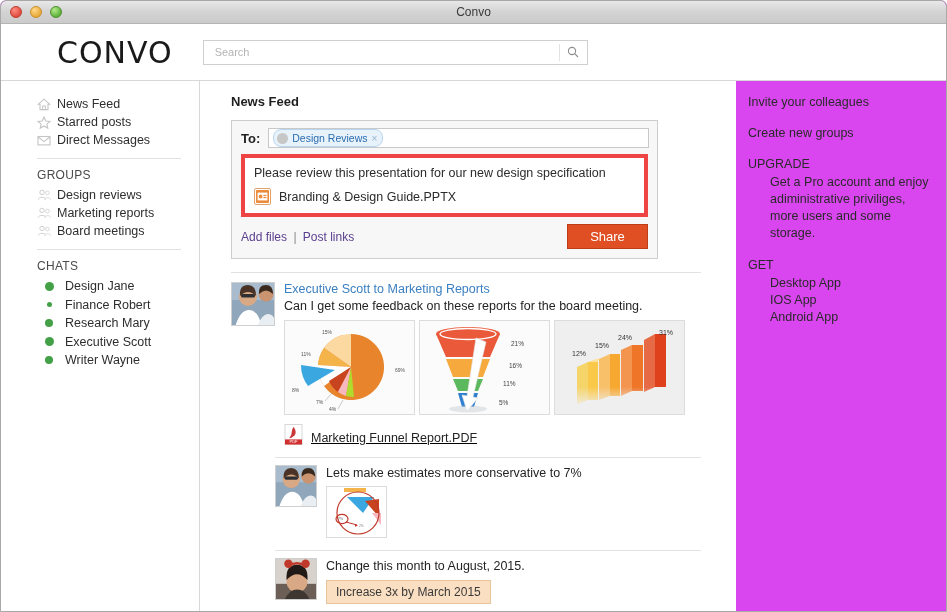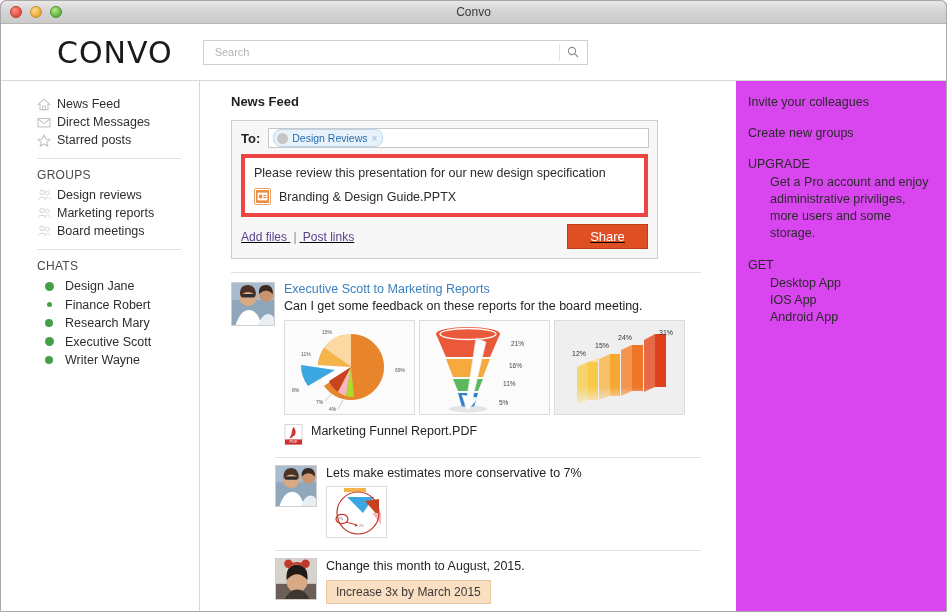--- a/index.html
+++ b/index.html
@@ -162,21 +162,20 @@
     border: 4px solid #ef4444;
     box-sizing: border-box;
     padding: 7px 9px 8px 9px;
   }
   .msg-text { font-size: 12.5px; color: #2b2b2b; line-height: 16px; }
   .attach-row { display: flex; align-items: center; margin-top: 7px; }
   .file-name { font-size: 12.5px; color: #2b2b2b; margin-left: 8px; }
   .composer-foot {
     display: flex; align-items: center; justify-content: space-between;
     padding: 7px 9px 9px 9px;
-    text-decoration: underline;
   }
   .links { font-size: 12px; color: #5a3e8e; }
   .links a { color: #5a3e8e; text-decoration: none; cursor: pointer; }
   .sep-pipe { color: #8a8a8a; margin: 0 3px; }
   .share-btn {
     background: #e04e23;
     color: #fff;
     border: 1px solid #bd3d16;
     font-size: 13px;
     padding: 4px 0;
@@ -209,21 +208,21 @@
   .charts-row { display: flex; gap: 4px; margin-top: 6px; }
   .chart-card {
     width: 131px; height: 95px;
     border: 1px solid #dcdcdc;
     background: #fbfbfb;
     position: relative;
     box-sizing: border-box;
     overflow: hidden;
     cursor: pointer;
   }
-  .pdf-row { display: flex; align-items: flex-start; margin-top: 9px; }
+  .pdf-row { display: flex; align-items: flex-end; margin-top: 9px; text-decoration: underline; }
   .pdf-name { font-size: 12.5px; color: #242424; margin-left: 8px; }
   
   .comment {
     margin-left: 75px;
     width: 426px;
     border-top: 1px solid #e2e2e2;
     padding-top: 7px;
     margin-top: 12px;
     display: flex;
   }
@@ -309,35 +308,35 @@
           <svg width="14" height="13" viewBox="0 0 14 13">
             <path d="M7 1.2 L12.6 6.2 L11 6.2 L11 11.6 L3 11.6 L3 6.2 L1.4 6.2 Z" fill="none" stroke="#c4c4c4" stroke-width="1.1"></path>
             <rect x="5.6" y="8" width="2.8" height="3.6" fill="none" stroke="#c4c4c4" stroke-width="1"></rect>
           </svg>
         </span>
         <span>News Feed</span>
       </div>
 
       <div class="nav-item">
         <span class="ic">
+          <svg width="14" height="13" viewBox="0 0 14 13">
+            <path d="M7 1 L8.8 5 L13 5.4 L9.8 8.2 L10.8 12.2 L7 10 L3.2 12.2 L4.2 8.2 L1 5.4 L5.2 5 Z" fill="none" stroke="#c4c4c4" stroke-width="1.1"></path>
+          </svg>
+        </span>
+        <span>Starred posts</span>
+      </div>
+
+      <div class="nav-item">
+        <span class="ic">
           <svg width="14" height="11" viewBox="0 0 14 11">
             <rect x="1" y="1.5" width="12" height="8.4" fill="none" stroke="#c4c4c4" stroke-width="1.1"></rect>
             <path d="M1 1.8 L7 6.6 L13 1.8" fill="none" stroke="#c4c4c4" stroke-width="1.1"></path>
           </svg>
         </span>
         <span>Direct Messages</span>
-      </div>
-
-      <div class="nav-item">
-        <span class="ic">
-          <svg width="14" height="13" viewBox="0 0 14 13">
-            <path d="M7 1 L8.8 5 L13 5.4 L9.8 8.2 L10.8 12.2 L7 10 L3.2 12.2 L4.2 8.2 L1 5.4 L5.2 5 Z" fill="none" stroke="#c4c4c4" stroke-width="1.1"></path>
-          </svg>
-        </span>
-        <span>Starred posts</span>
       </div>
 
       <div class="sec-divider"></div>
       <div class="sec-title">GROUPS</div>
 
       <div class="nav-item">
         <span class="ic">
           <svg width="15" height="12" viewBox="0 0 15 12">
             <circle cx="5" cy="3.4" r="2.2" fill="none" stroke="#d0d0d0" stroke-width="1"></circle>
             <path d="M1.4 10.6 C1.4 7.6 8.6 7.6 8.6 10.6" fill="none" stroke="#d0d0d0" stroke-width="1"></path>

